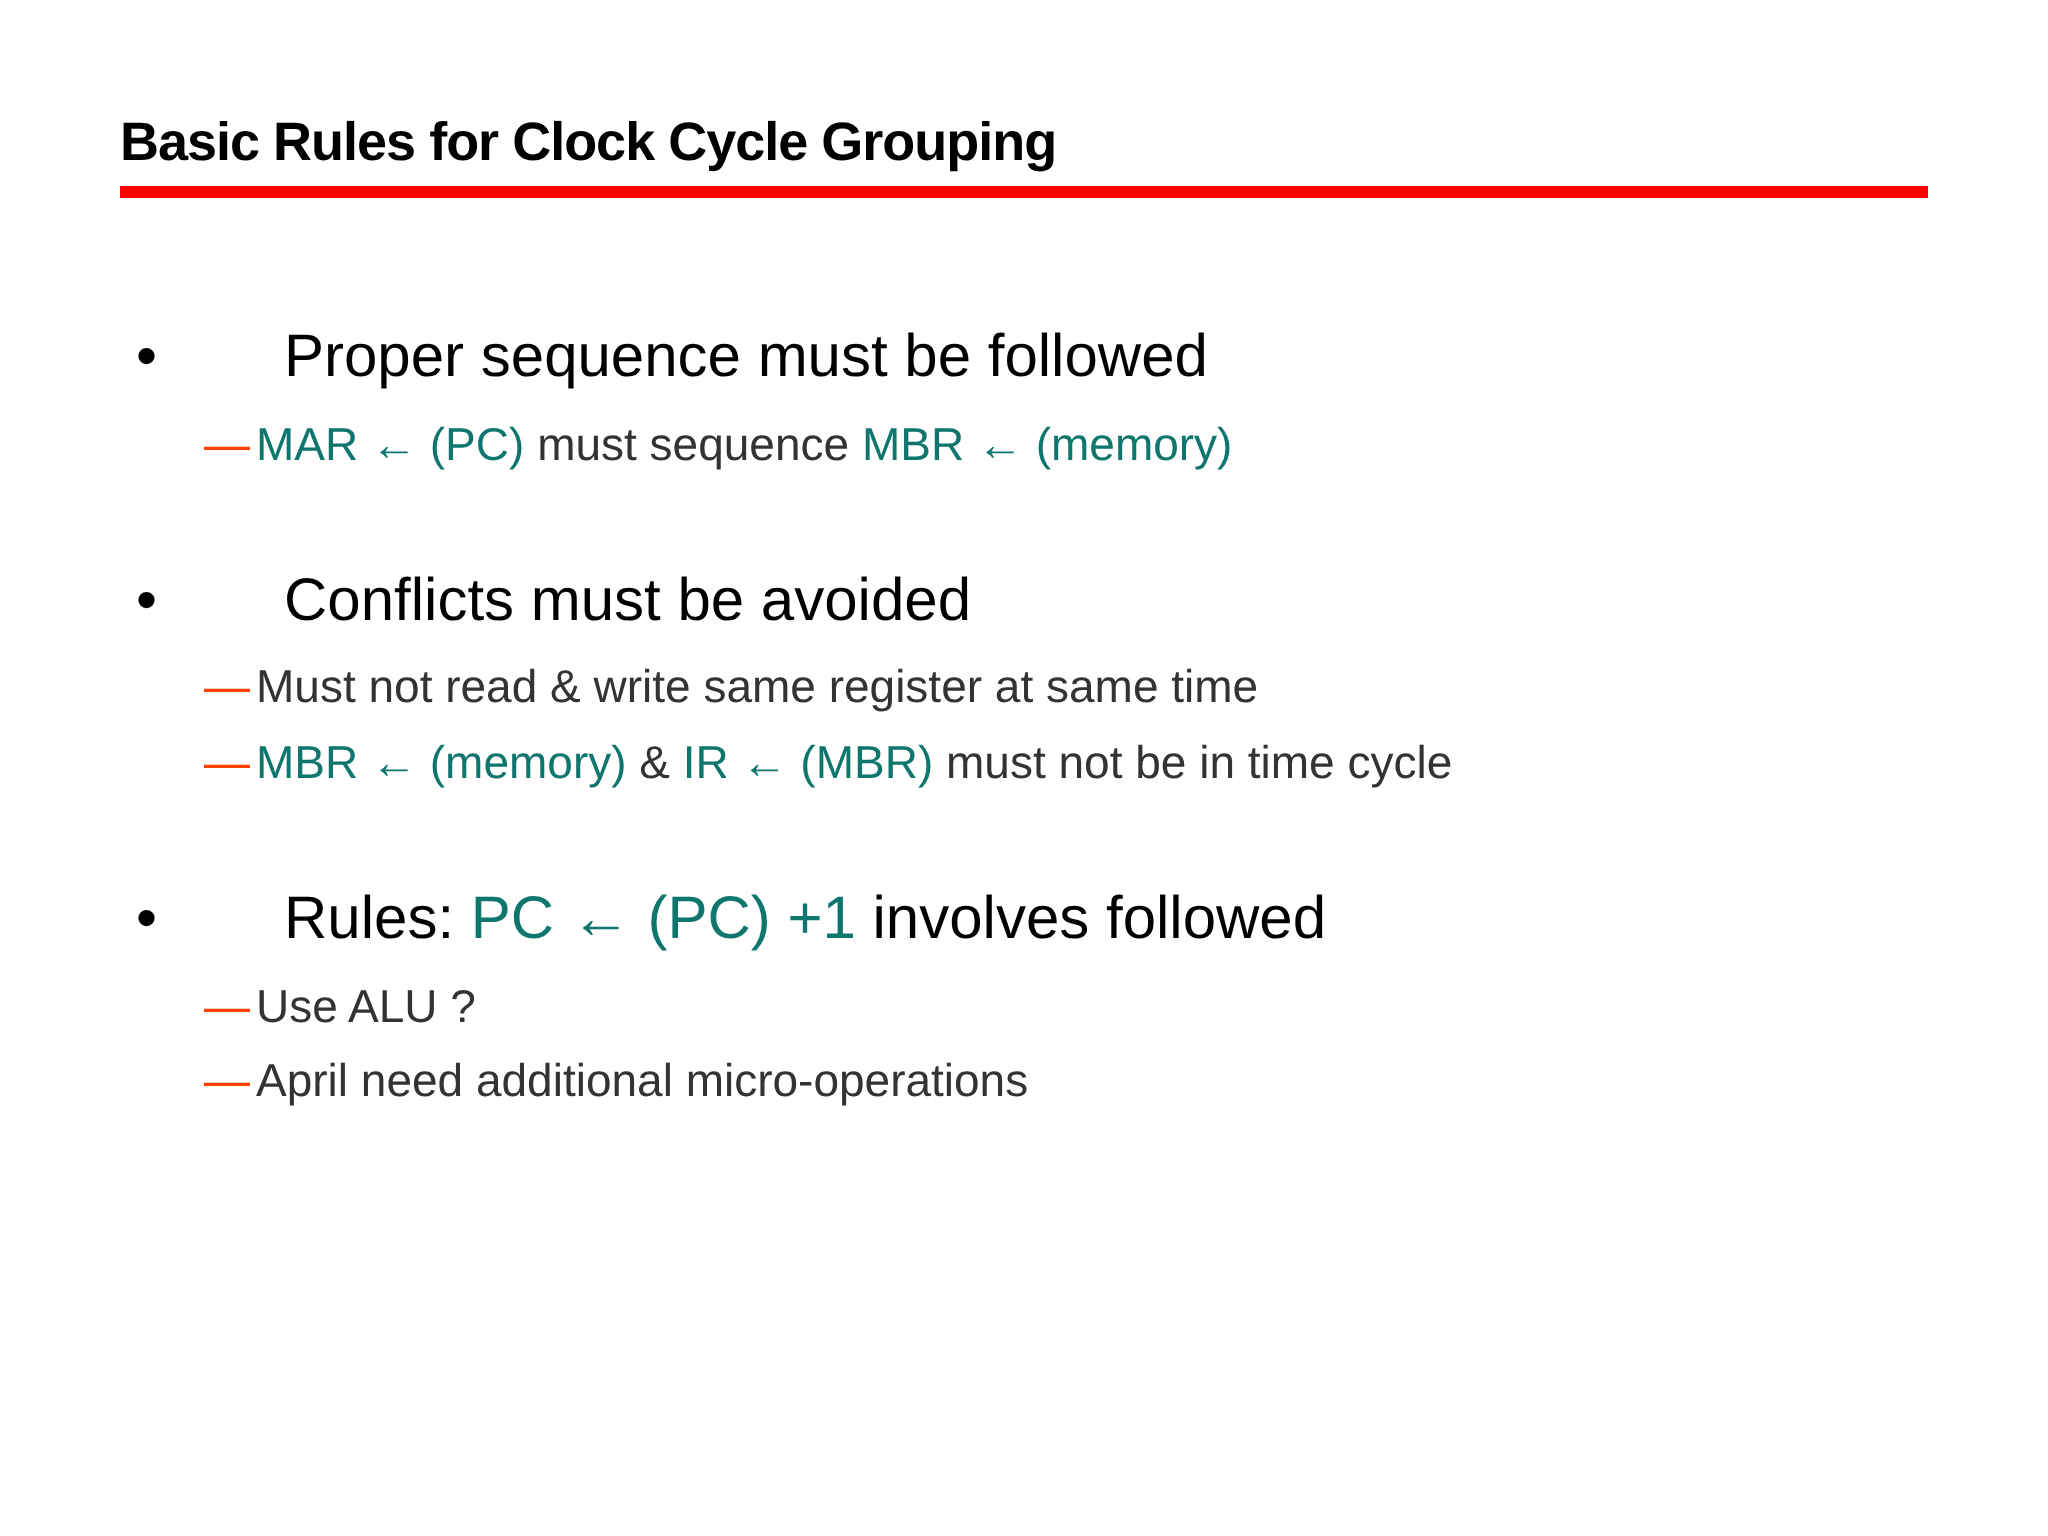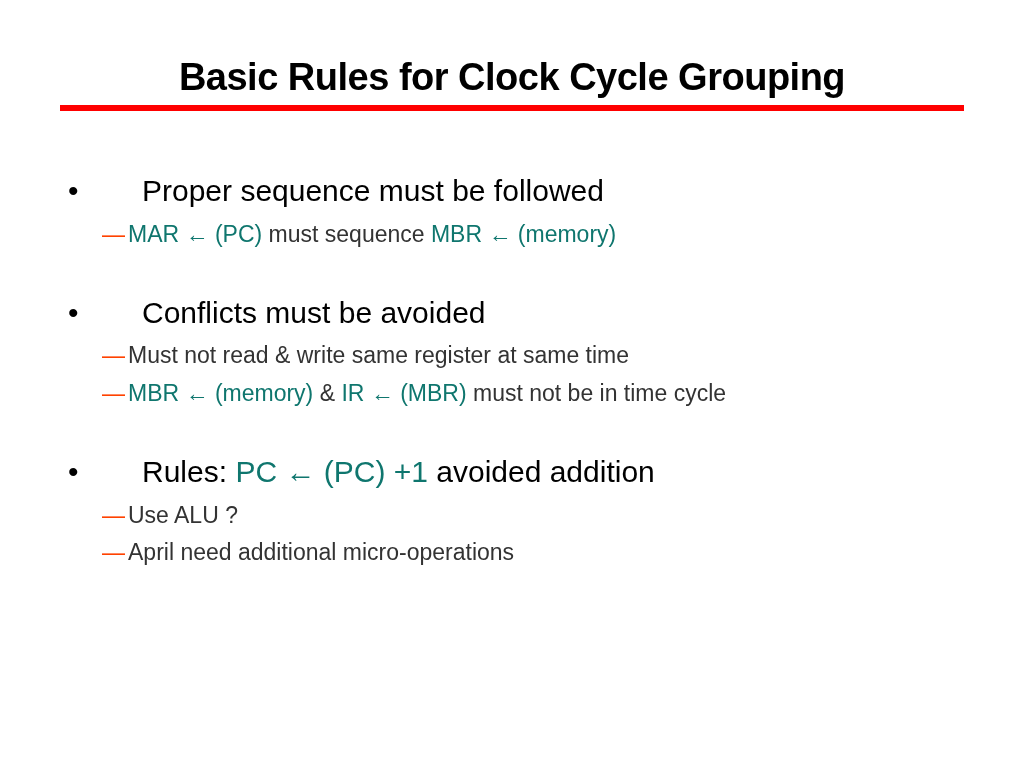--- a/index.html
+++ b/index.html
@@ -7,26 +7,25 @@
     width: 1024px;
     height: 768px;
     background: #ffffff;
     font-family: Verdana, Geneva, sans-serif;
     padding: 56px 60px 40px 60px;
     color: #000;
     overflow: hidden;
   }
   .title-block { margin-bottom: 60px; }
   .title {
-    font-size: 38px;
+    font-size: 27px;
     font-weight: 900;
     letter-spacing: -0.5px;
     font-family: Arial, Helvetica, sans-serif;
     padding-bottom: 6px;
-    text-align: center;
   }
   .title-rule {
     height: 6px;
     background: #ff0000;
     width: 100%;
   }
   .content { padding-left: 8px; }
   .bullet {
     display: flex;
     font-size: 30px;
@@ -88,21 +87,21 @@
         <div class="txt"><span>Must not read &amp; write same register at same time</span></div>
       </div>
       <div class="sub">
         <div class="dash">—</div>
         <div class="txt"><span class="hl">MBR </span><span class="hl arrow">←</span><span class="hl"> (memory) </span><span>&amp; </span><span class="hl">IR </span><span class="hl arrow">←</span><span class="hl"> (MBR) </span><span>must not be in time cycle</span></div>
       </div>
     </div>
     <div class="group">
       <div class="bullet">
         <div class="dot">•</div>
-        <div class="txt"><span>Rules:  </span><span class="hl">PC </span><span class="hl arrow">←</span><span class="hl"> (PC) +1 </span><span>avoided addition</span></div>
+        <div class="txt"><span>Rules:  </span><span class="hl">PC </span><span class="hl arrow">←</span><span class="hl"> (PC) +1 </span><span>involves followed</span></div>
       </div>
       <div class="sub">
         <div class="dash">—</div>
         <div class="txt"><span>Use ALU ?</span></div>
       </div>
       <div class="sub">
         <div class="dash">—</div>
         <div class="txt"><span>April need additional micro-operations</span></div>
       </div>
     </div>

